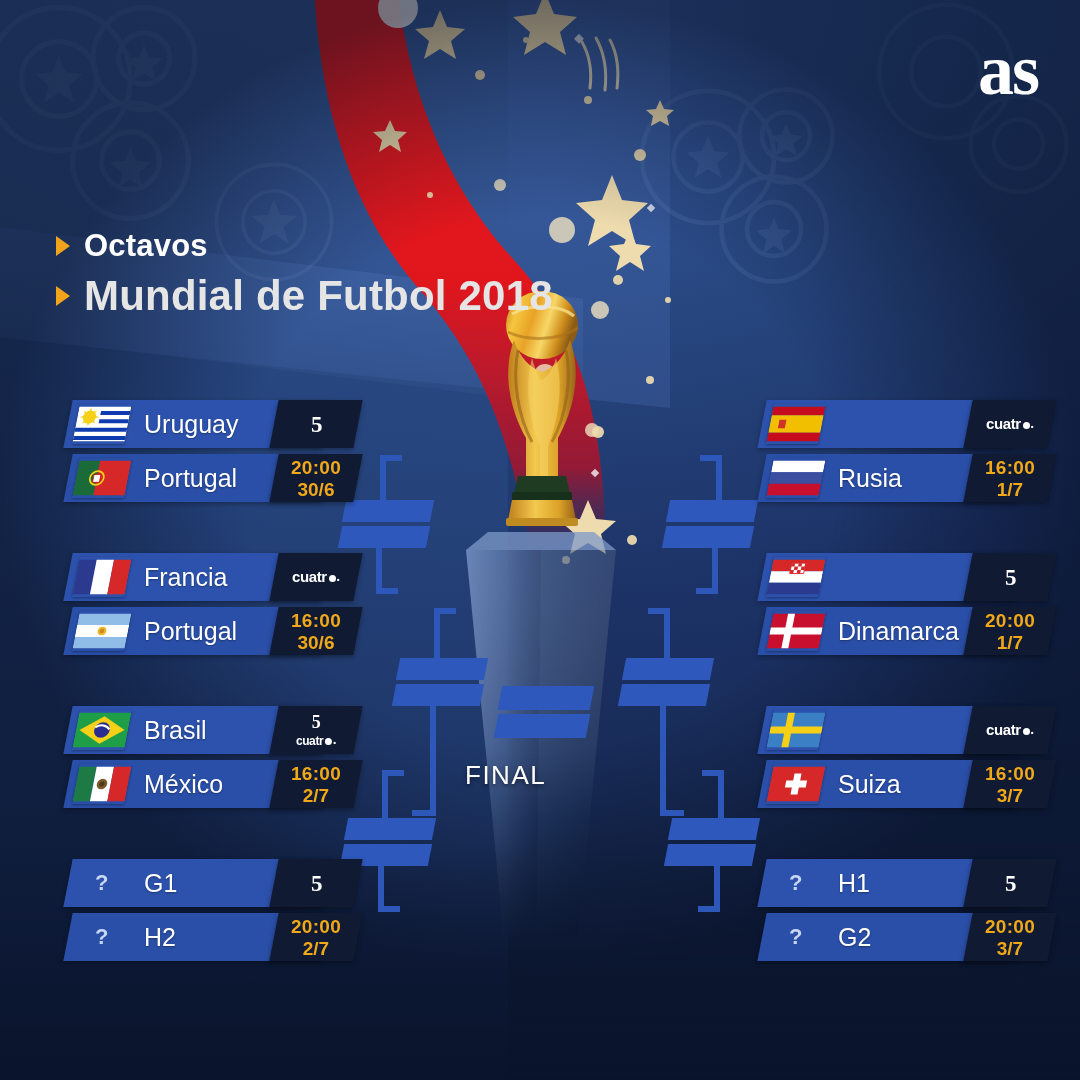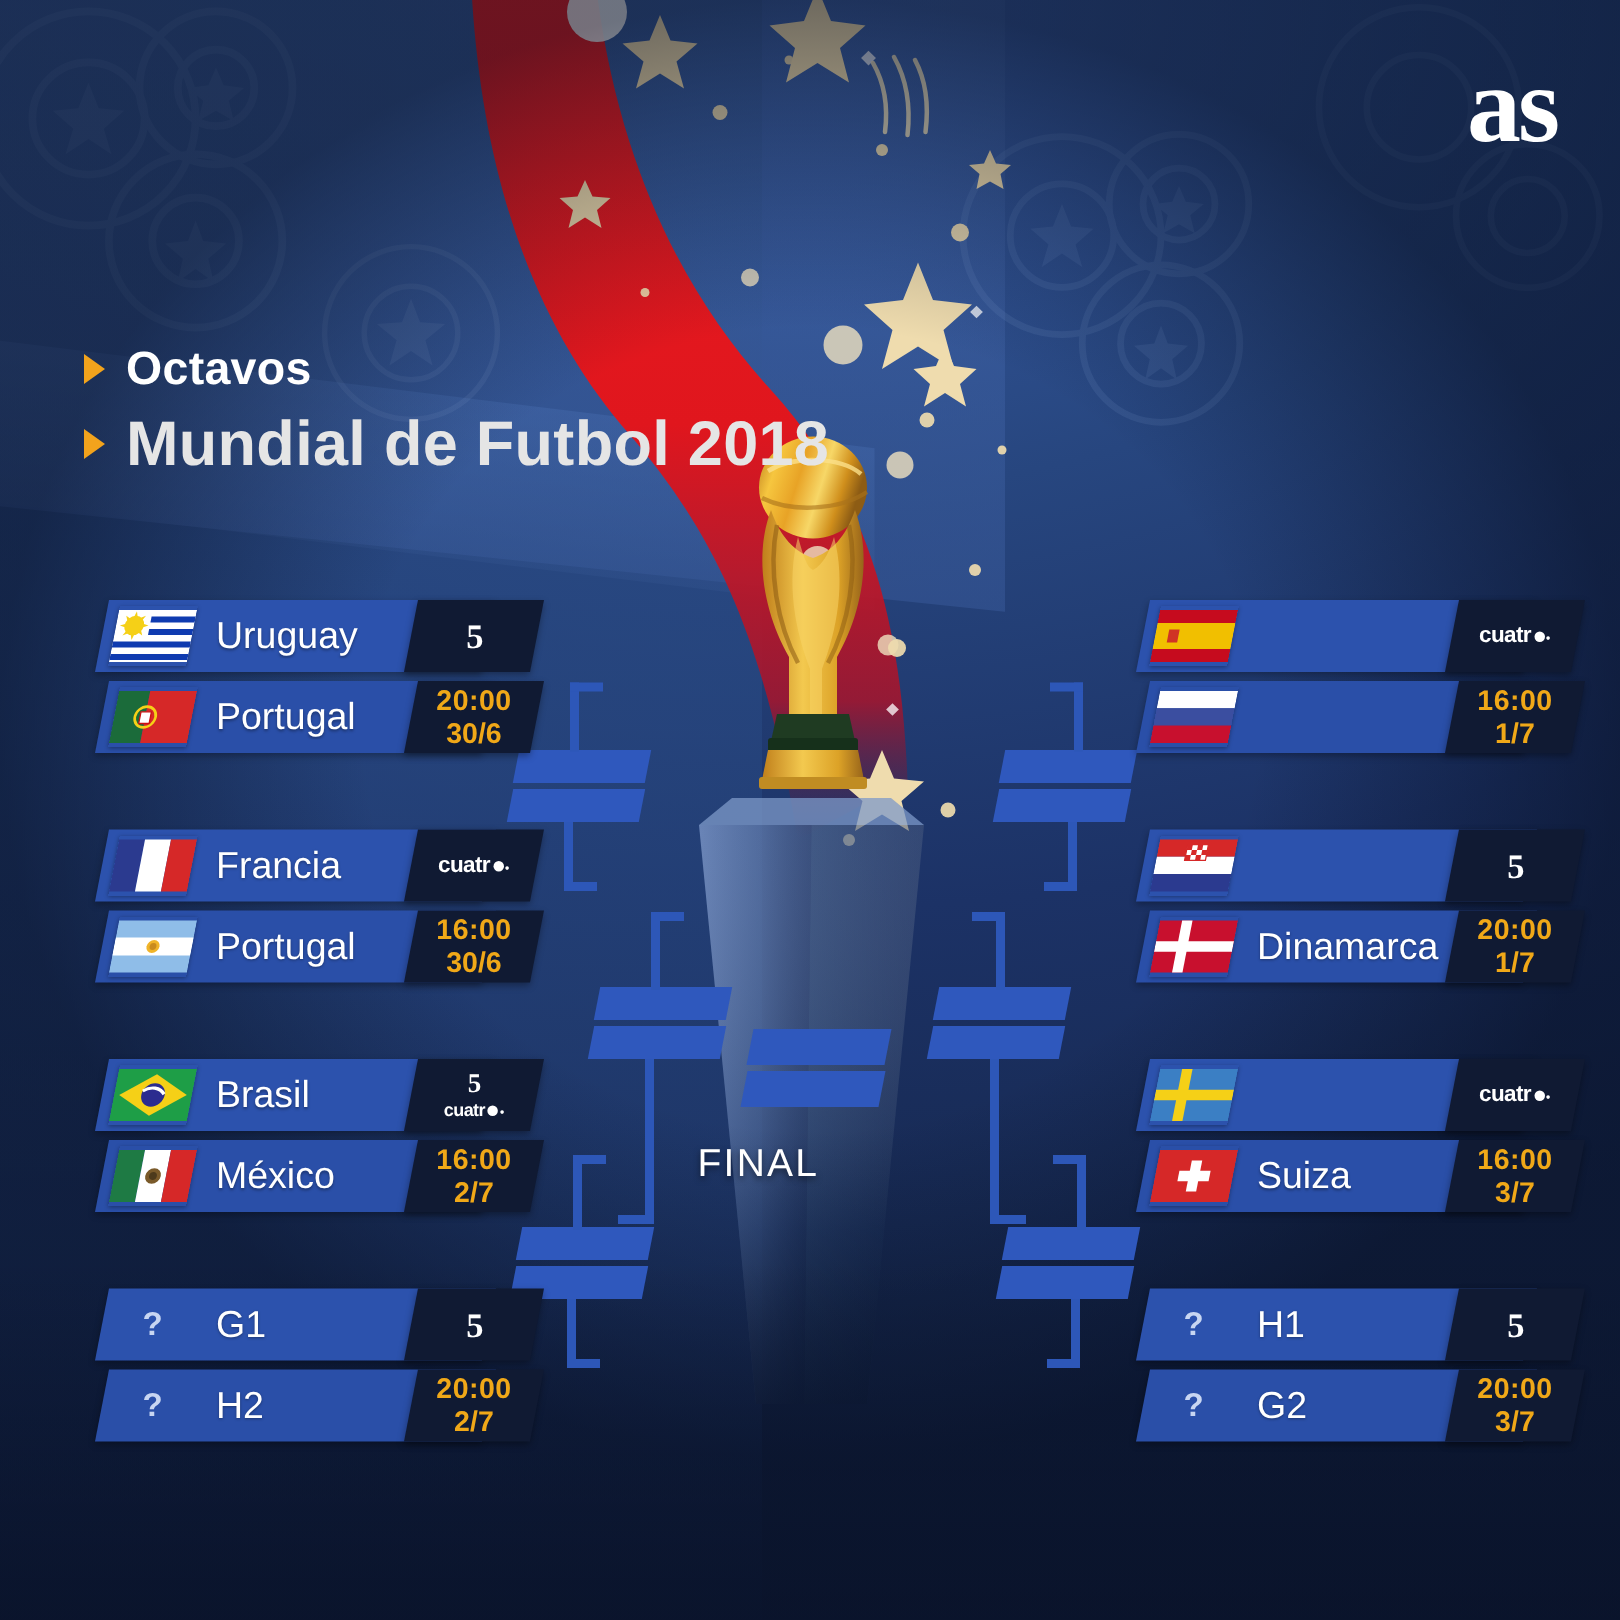--- a/index.html
+++ b/index.html
@@ -615,20 +615,21 @@
         <div class="row alt">
     <div class="skewbox"></div>
     <div class="row-inner">
       <div class="flag">
               <svg viewBox="0 0 60 40">
                 <rect width="60" height="13.3" fill="#fff"></rect>
     <rect y="13.3" width="60" height="13.3" fill="#3b4ea0"></rect>
                 <rect y="26.6" width="60" height="13.4" fill="#c8102e"></rect>
               </svg>
             </div>
+      <div class="team">Rusia</div>
     </div>
     <div class="panel">
       <div class="panel-inner">
         <div class="time">16:00</div>
         <div class="date">1/7</div>
       </div>
           </div>
   </div>
       </div>
       <div class="match" style="left:762px;top:553px;">

